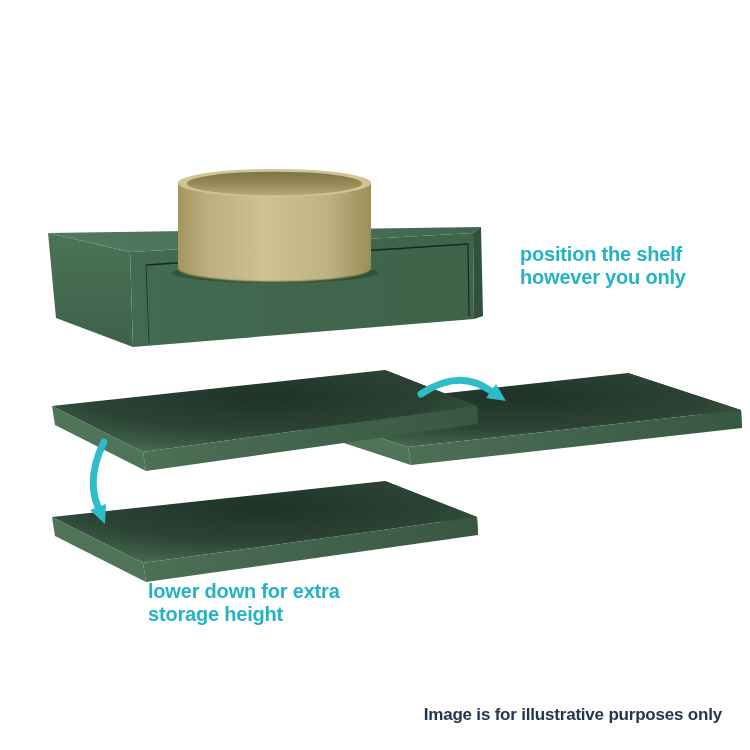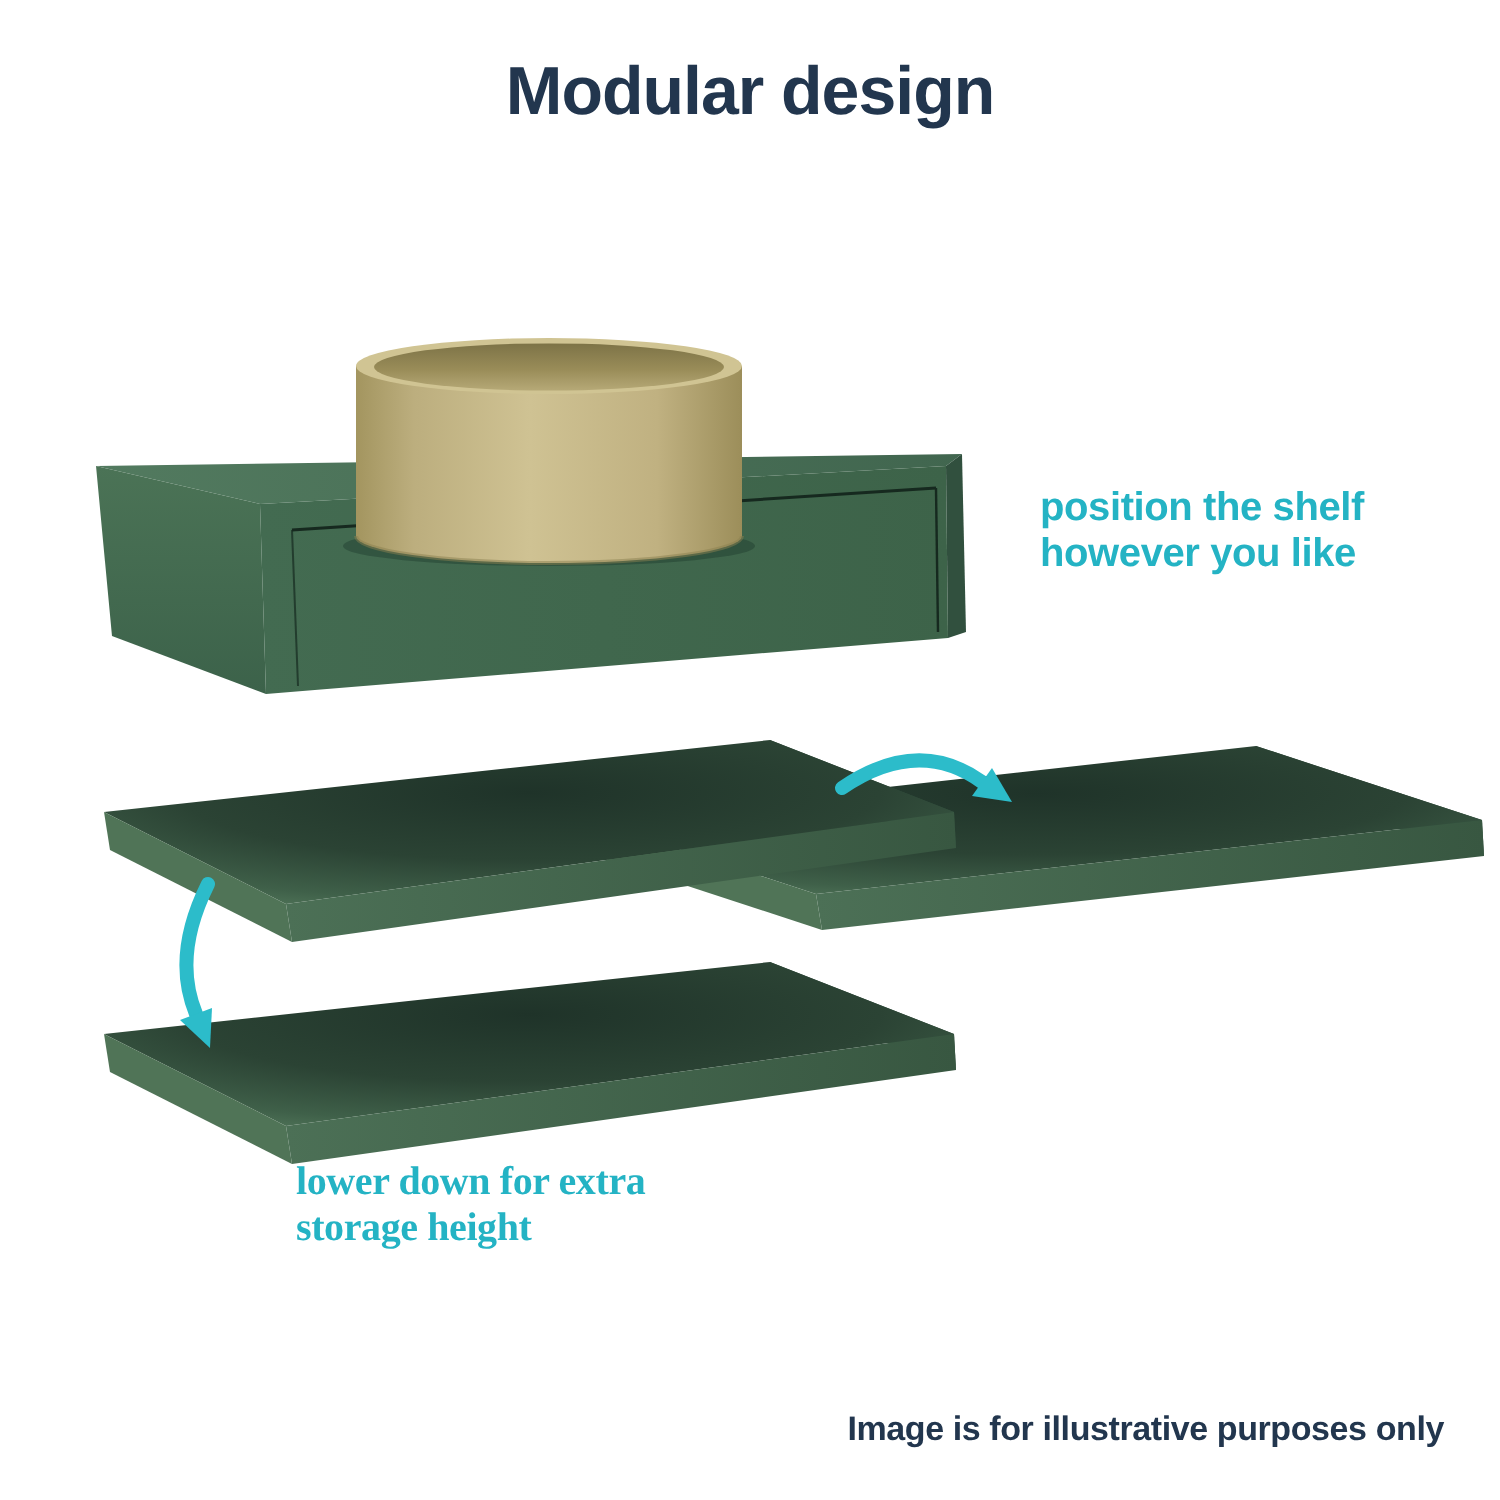--- a/index.html
+++ b/index.html
@@ -12,32 +12,31 @@
     position:absolute; top:27px; left:0; width:750px; margin:0;
     text-align:center; font-size:34px; font-weight:bold;
     color:#22364e; letter-spacing:-0.5px;
   }
   .note {
     position:absolute; font-weight:bold; font-size:20px; line-height:23px;
     color:#24b3c4; white-space:pre-line; letter-spacing:-0.2px;
   }
   #note-position  { left:520px; top:243px; }
   #note-offcentre { left:495px; top:455px; }
-  #note-lower     { left:148px; top:580px;font-family:Liberation Serif, serif; }
+  #note-lower     { left:148px; top:580px; }
   .footer-note {
     position:absolute; right:28px; top:705px;
     font-weight:bold; font-size:17px; color:#22364e; letter-spacing:-0.2px;
   }
 </style>
 </head>
 <body>
 
 <div class="canvas">
 
-  <h1 class="title">Modular design</h1>
 
   <svg class="scene" width="750" height="750" viewBox="0 0 750 750">
     <defs>
       <linearGradient id="gVanTop" x1="0" y1="0" x2="1" y2="0">
         <stop offset="0" stop-color="#527a5f"></stop>
           <stop offset="1" stop-color="#41664f"></stop>
       </linearGradient>
       <linearGradient id="gVanLeft" x1="0" y1="0" x2="0" y2="1">
         <stop offset="0" stop-color="#4b7356"></stop>
           <stop offset="1" stop-color="#3c624a"></stop>
@@ -115,18 +114,18 @@
       <path d="M421,394 Q459,368 491,391" fill="none" stroke="#2cbcca" stroke-width="7" stroke-linecap="round"></path>
       <polygon points="506,401 486,398 496,384" fill="#2cbcca"></polygon>
     </g>
     <g>
       <path d="M104,442 Q86,478 98,507" fill="none" stroke="#2cbcca" stroke-width="7" stroke-linecap="round"></path>
       <polygon points="105,524 90,510 106,504" fill="#2cbcca"></polygon>
     </g>
   </svg>
 
   <div class="note" id="note-position">position the shelf
-however you like</div>
+however you only</div>
   <div class="note" id="note-lower">lower down for extra
 storage height</div>
 
   <div class="footer-note">Image is for illustrative purposes only</div>
 </div>
 
 </body></html>

